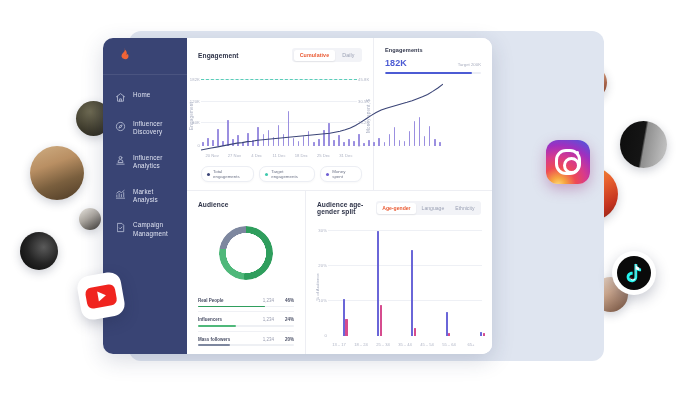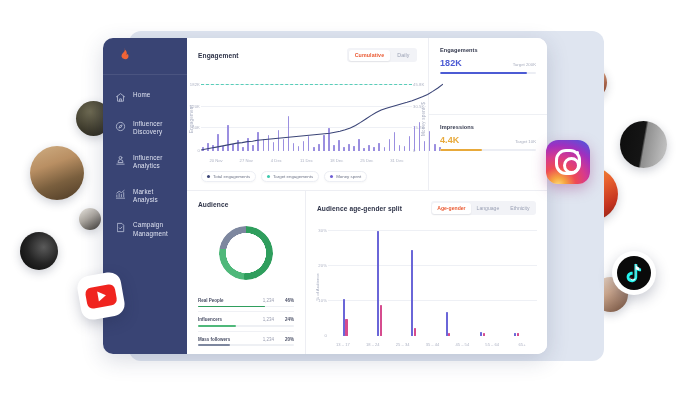--- a/index.html
+++ b/index.html
@@ -12,21 +12,21 @@
   .stage{position:absolute;inset:0;}
 
   
   .back-card{
     position:absolute;left:129px;top:31px;width:475px;height:330px;
     background:#dfe5f0;border-radius:12px;
   }
 
   
   .app-window{
-    position:absolute;left:103px;top:38px;width:444px;height:316px;
+    position:absolute;left:103px;top:38px;width:389px;height:316px;
     background:#ffffff;border-radius:10px;overflow:hidden;
     display:flex;
     box-shadow:0 6px 22px rgba(40,50,90,.18);
     justify-content:space-between;
   }
 
   
   .sidebar{
     width:84px;flex:0 0 84px;background:#394474;color:#cdd3e6;
     display:flex;flex-direction:column;
@@ -345,30 +345,20 @@
             <div class="stat-row">
               <div class="stat-val" style="color:#4c5bd4">182K</div>
               <div class="stat-target">Target 200K</div>
             </div>
             <div class="bar-track">
               <div class="bar-fill" style="width:91%;background:#4c5bd4"></div>
             </div>
           </div>
 
 
-          <div class="stat">
-            <div class="stat-label">Impressions</div>
-            <div class="stat-row">
-              <div class="stat-val" style="color:#e8a93a">4.4K</div>
-              <div class="stat-target">Target 10K</div>
-            </div>
-            <div class="bar-track">
-              <div class="bar-fill" style="width:44%;background:#e8a93a"></div>
-            </div>
-          </div>
 
         </div>
       </div>
 
       <div class="row-bot">
 
         <div class="panel audience">
           <div class="panel-pad" style="padding-bottom:0;">
             <div class="panel-title">Audience</div>
           </div>

